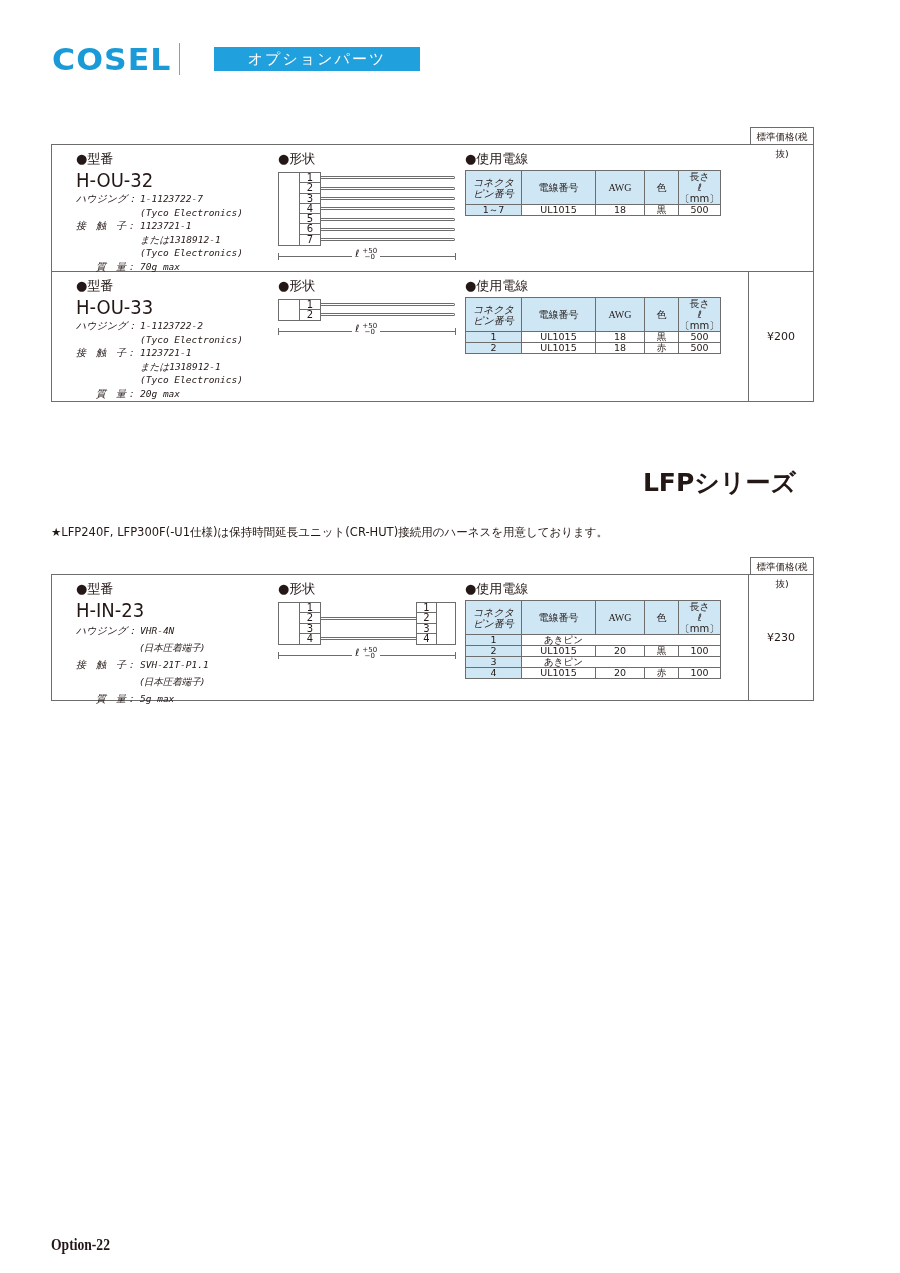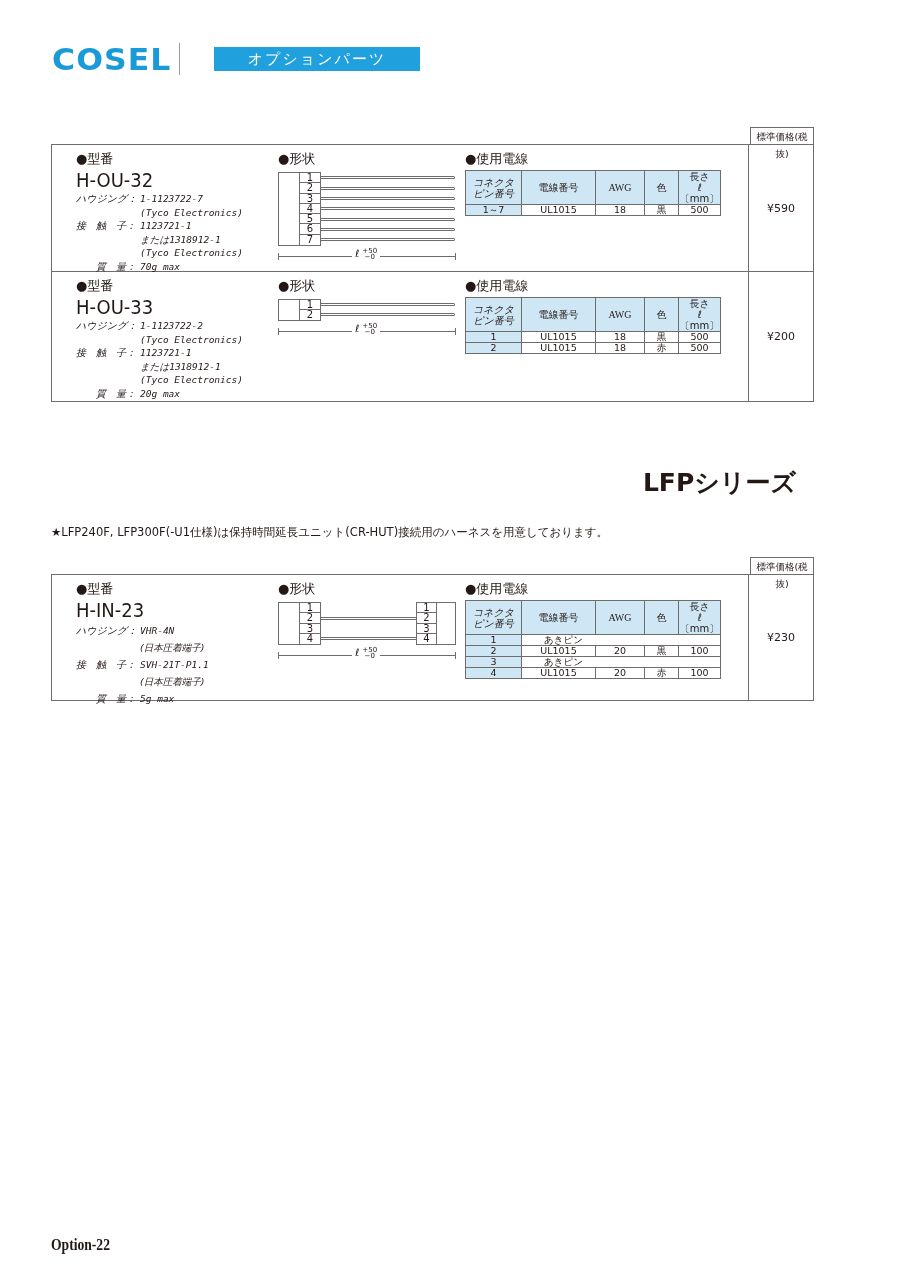--- a/index.html
+++ b/index.html
@@ -117,21 +117,20 @@
           <td class="pincell">1～7</td>
           <td>UL1015</td>
           <td>18</td>
           <td>黒</td>
           <td>500</td>
         </tr>
       </tbody>
         </table>
     </div>
 
-    <div class="price-cell">¥590</div>
   </div>
 
   <div class="row" style="height:129px;">
     <div class="model-block">
       <div class="lbl">●型番</div>
       <div class="model-name">H-OU-33</div>
       <div class="spec"><span class="k">ハウジング：</span><span class="v">1-1123722-2</span></div>
       <div class="spec"><span class="indent"></span><span class="v">(Tyco Electronics)</span></div>
       <div class="spec"><span class="k">接　触　子：</span><span class="v">1123721-1</span></div>
       <div class="spec"><span class="indent"></span><span class="v">または1318912-1</span></div>

